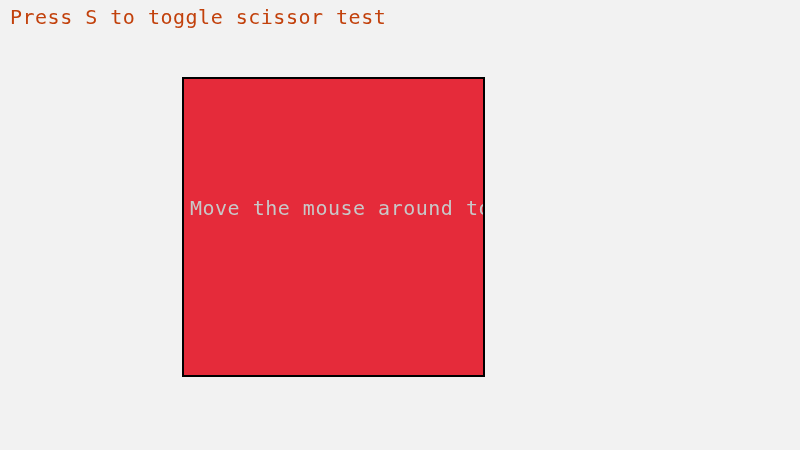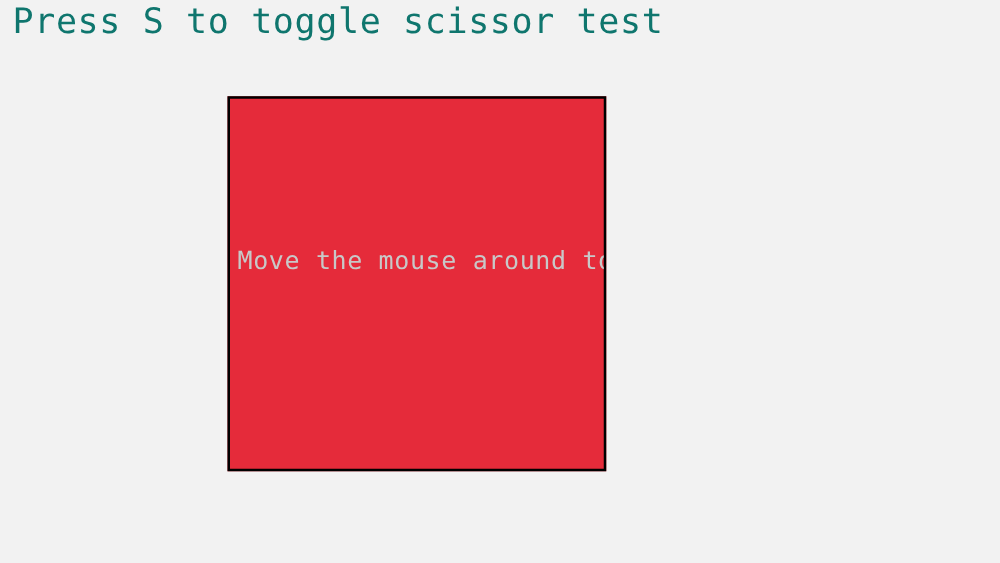--- a/index.html
+++ b/index.html
@@ -57,19 +57,19 @@
     letter-spacing: 0.5px;
     color: #C8C8C8;
     white-space: pre;
   }
 </style>
 </head>
 <body>
 
 <div id="app" style="background: rgb(242, 242, 242); width: 800px; height: 450px;">
 
-  <div id="hint-text" style="color: #0f766e; font-size: 28px; left: 10px; top: 7px;">Press S to toggle scissor test</div>
+  <div id="hint-text" style="color: #c2410c; font-size: 20px; left: 10px; top: 7px;">Press S to toggle scissor test</div>
 
   <div id="scissor-area" style="left: 182px; top: 77px; width: 303px; height: 300px; background: rgb(229, 43, 58); border: 2px solid rgb(0, 0, 0);">
     <div id="clipped-text" style="color: rgb(200, 200, 200); font-size: 20px; left: 6px; top: 119px;">Move the mouse around to reveal this text!</div>
   </div>
 
 </div>
 
 </body></html>

